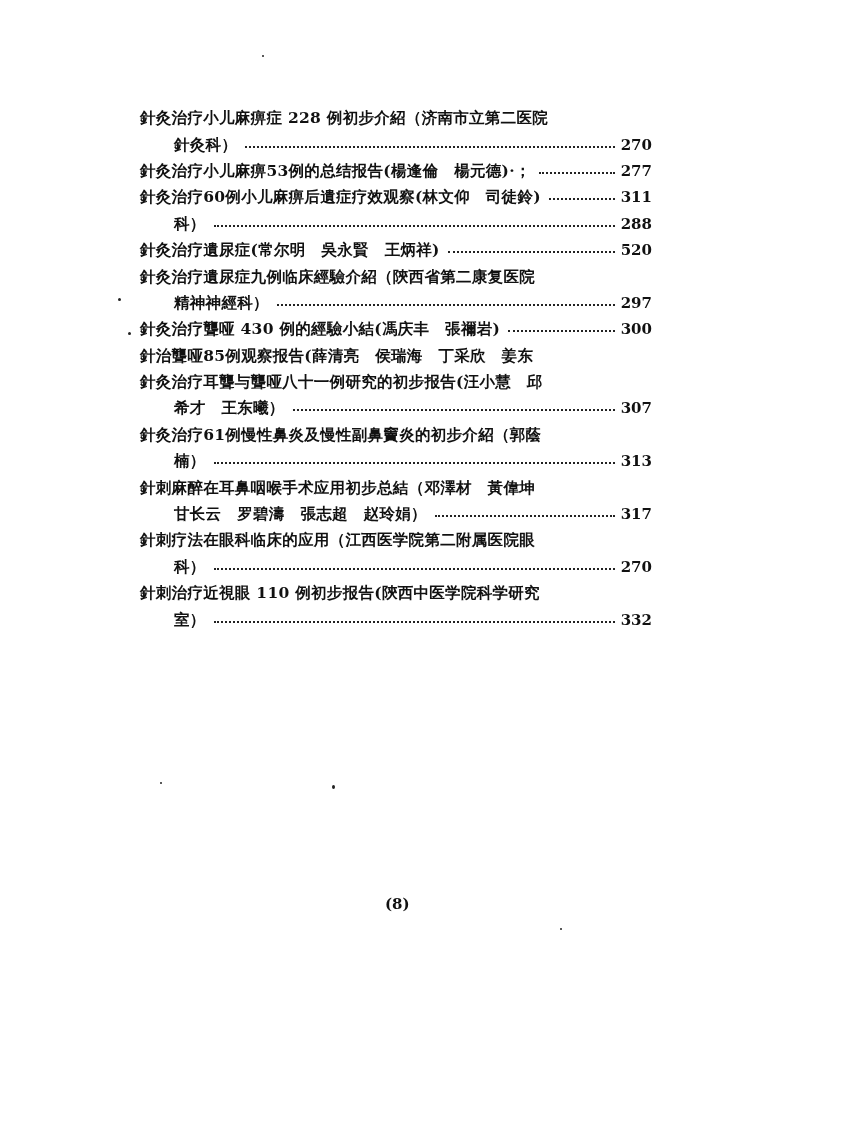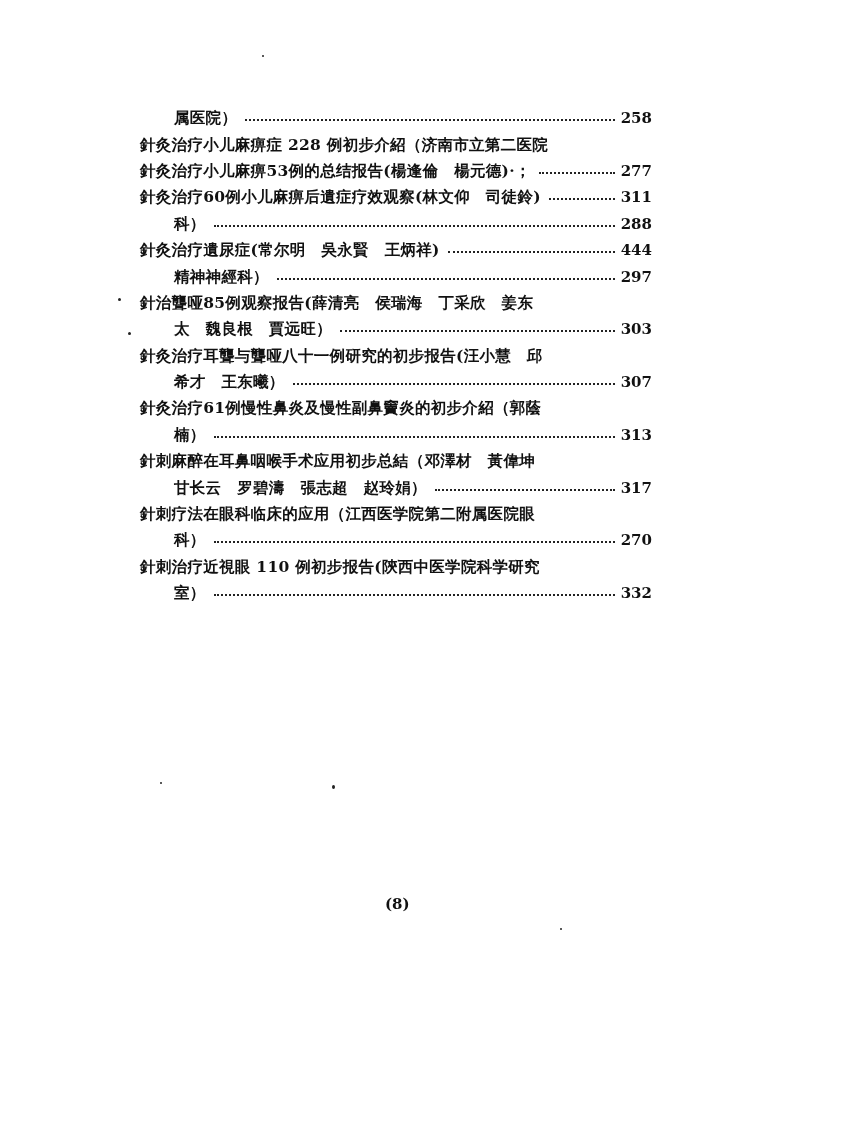--- a/index.html
+++ b/index.html
@@ -15,28 +15,28 @@
   .line .pg { flex:0 0 auto; font-family:"DejaVu Serif", serif; font-weight:bold; font-size:15px; }
   .folio { position:absolute; left:385px; top:895px; font-size:15px; font-weight:bold; }
   .speck { position:absolute; background:#222; border-radius:50%; }
 </style>
 </head>
 <body>
 
 <div class="page">
   <div class="toc">
 
-    <div class="line indent">
-      <span class="t">属医院）</span>
-      <span class="dots"></span>
-      <span class="pg">258</span>
-    </div>
 
     <div class="line">
       <span class="t">針灸治疗小儿麻痹症 228 例初步介紹（济南市立第二医院</span>
+    </div>
+    <div class="line indent">
+      <span class="t">針灸科）</span>
+      <span class="dots"></span>
+      <span class="pg">270</span>
     </div>
 
     <div class="line">
       <span class="t">針灸治疗小儿麻痹53例的总结报告(楊逢倫　楊元德)·；</span>
       <span class="dots"></span>
       <span class="pg">277</span>
     </div>
 
     <div class="line">
       <span class="t">針灸治疗60例小儿麻痹后遺症疗效观察(林文仰　司徒鈴)</span>
@@ -46,37 +46,40 @@
 
     <div class="line indent">
       <span class="t">科）</span>
       <span class="dots"></span>
       <span class="pg">288</span>
     </div>
 
     <div class="line">
       <span class="t">針灸治疗遺尿症(常尔明　吳永賢　王炳祥)</span>
       <span class="dots"></span>
-      <span class="pg">444</span>
+      <span class="pg">520</span>
     </div>
 
+    <div class="line">
+      <span class="t">針灸治疗遺尿症九例临床經驗介紹（陝西省第二康复医院</span>
+    </div>
     <div class="line indent">
       <span class="t">精神神經科）</span>
       <span class="dots"></span>
       <span class="pg">297</span>
     </div>
 
+    <div class="line">
+      <span class="t">針灸治疗聾哑 430 例的經驗小結(馮庆丰　張禰岩)</span>
+      <span class="dots"></span>
+      <span class="pg">300</span>
+    </div>
 
     <div class="line">
       <span class="t">針治聾哑85例观察报告(薛清亮　侯瑞海　丁采欣　姜东</span>
-    </div>
-    <div class="line indent">
-      <span class="t">太　魏良根　賈远旺）</span>
-      <span class="dots"></span>
-      <span class="pg">303</span>
     </div>
 
     <div class="line">
       <span class="t">針灸治疗耳聾与聾哑八十一例研究的初步报告(汪小慧　邱</span>
     </div>
     <div class="line indent">
       <span class="t">希才　王东曦）</span>
       <span class="dots"></span>
       <span class="pg">307</span>
     </div>

